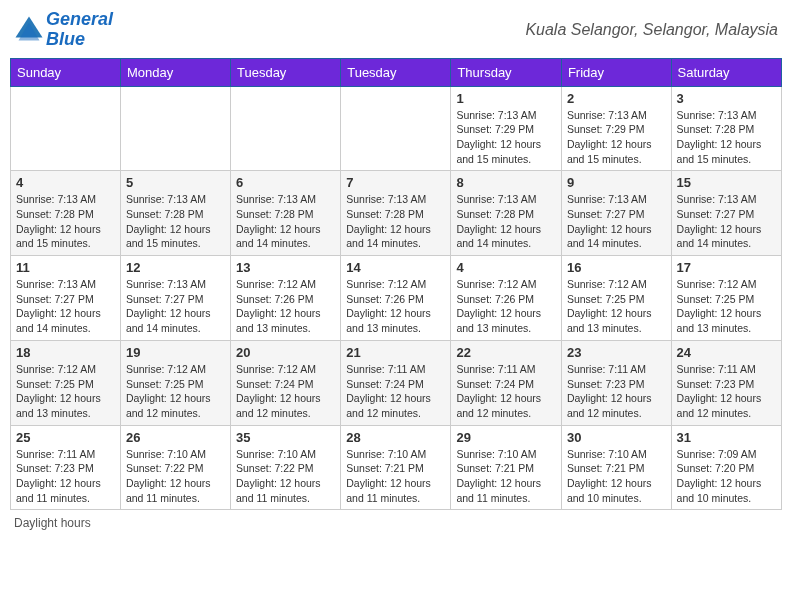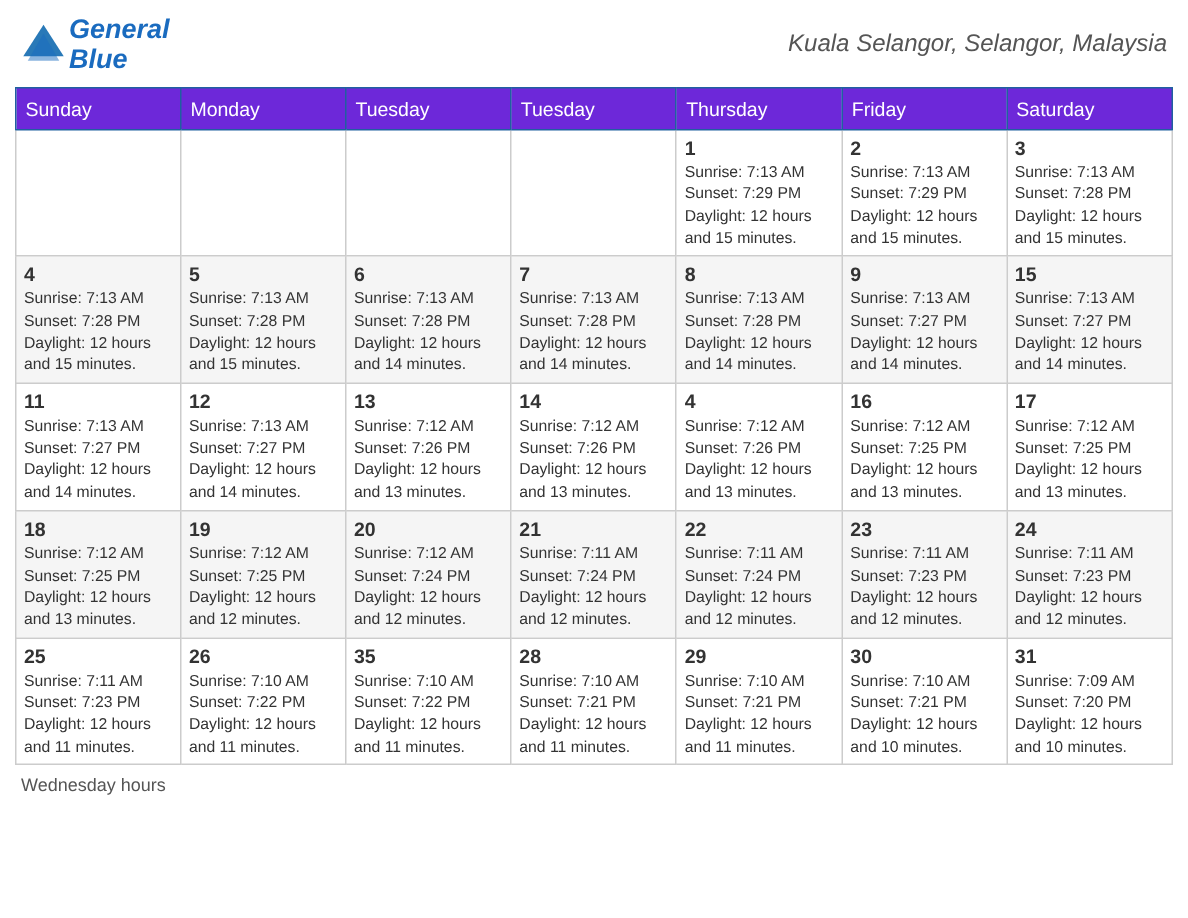--- a/index.html
+++ b/index.html
@@ -268,14 +268,14 @@
         </td>
         <td>
           <span class="day-number">31</span>
           <div class="day-info">Sunrise: 7:09 AM<br>Sunset: 7:20 PM<br>Daylight: 12 hours and 10 minutes.</div>
         </td>
       </tr>
     </tbody>
 </table>
 
 <div class="footer">
-  <span>Wednesday hours</span>
+  <span>Daylight hours</span>
 </div>
 
 </body></html>

